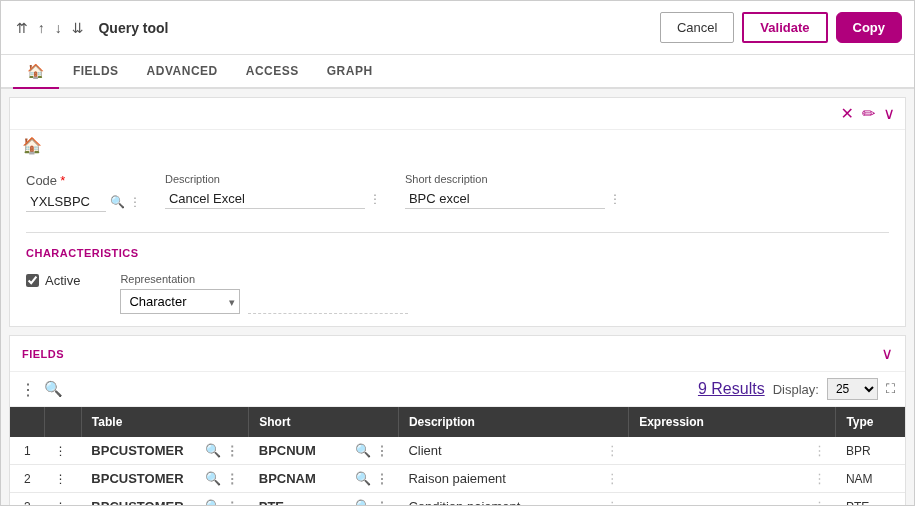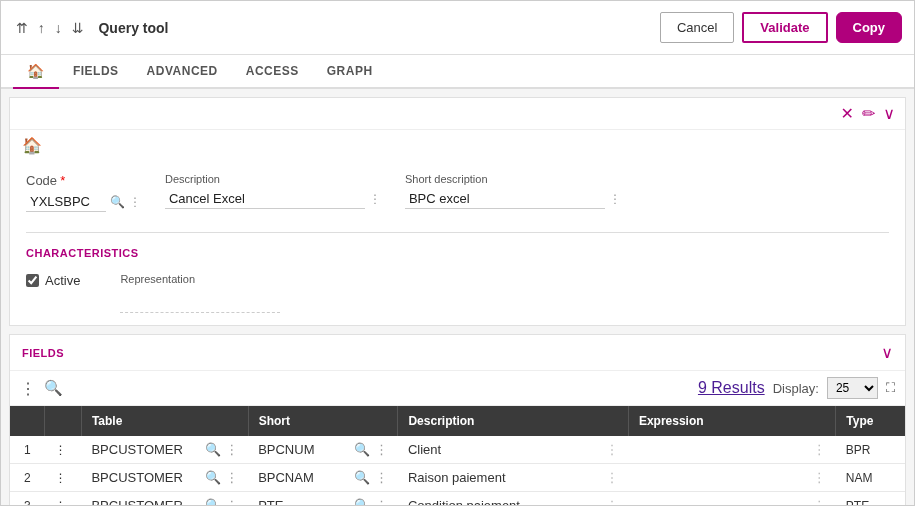--- a/index.html
+++ b/index.html
@@ -415,20 +415,21 @@
     
     .drag-handle {
       color: #aaa;
       cursor: grab;
     }
     
     .cell-with-icons {
       display: flex;
       align-items: flex-end;
       justify-content: space-between;
+      font-weight: bold;
     }
     
     .cell-icons {
       display: flex;
       gap: 4px;
       color: #aaa;
       font-size: 11px;
     }
     
     .cell-icon {
@@ -530,20 +531,27 @@
       <div class="characteristics-row">
 
         <div class="checkbox-item">
           <input type="checkbox" checked="" style="">
           <label>Active</label>
         </div>
 
         <div class="representation-field">
           <div class="field-label">Representation</div>
           <div class="select-row">
+            <div class="select-wrapper">
+              <select class="styled-select">
+                <option>Character</option>
+                <option>Numeric</option>
+                <option>Date</option>
+              </select>
+            </div>
             <span class="dotted-input"></span>
           </div>
         </div>
 
       </div>
 
     </div>
 
     <div class="fields-section">
 

